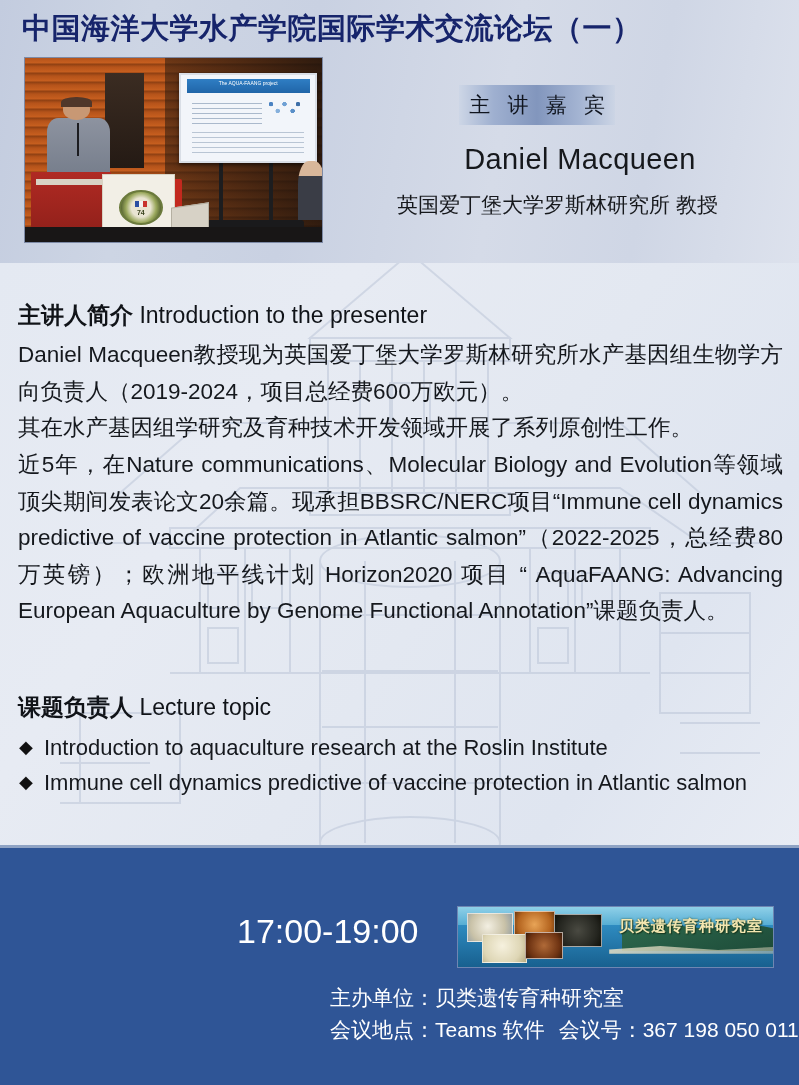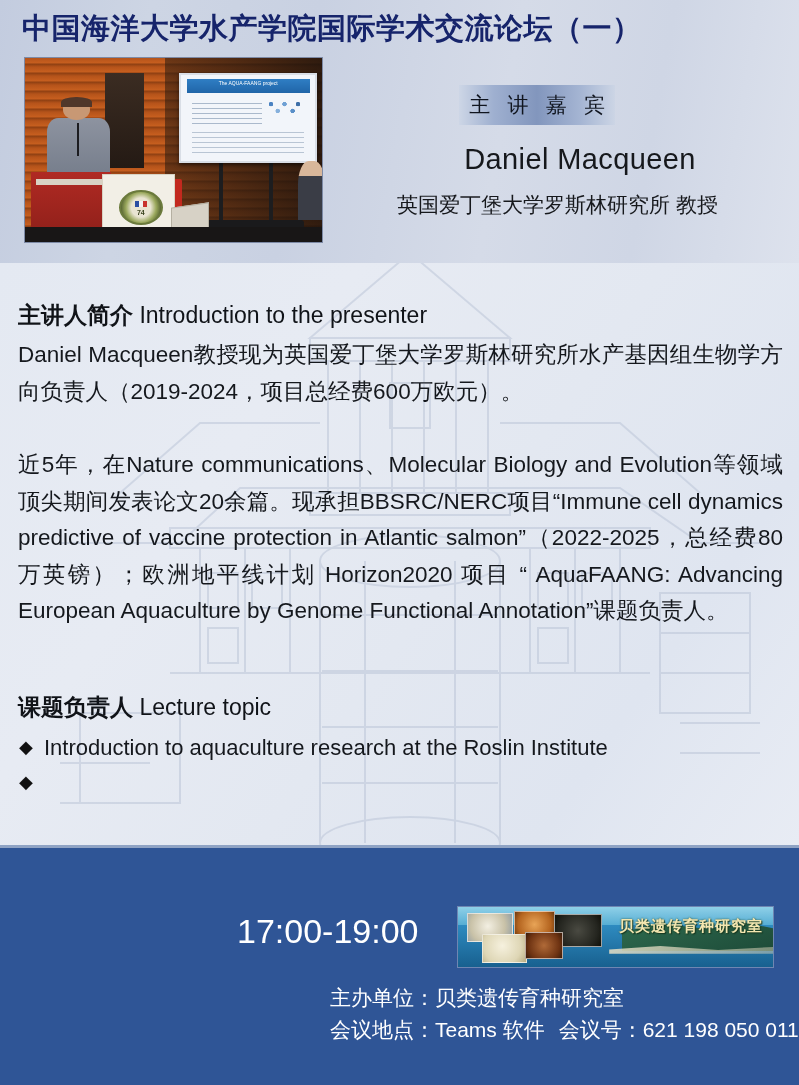--- a/index.html
+++ b/index.html
@@ -277,34 +277,36 @@
     </div>
 
     <div class="content">
 
       <div class="sec-head h-intro">
         <b>主讲人简介</b>
         <span>Introduction to the presenter</span>
       </div>
 
       <div class="para p1">Daniel  Macqueen教授现为英国爱丁堡大学罗斯林研究所水产基因组生物学方向负责人（2019-2024，项目总经费600万欧元）。</div>
+      <div class="para p2">其在水产基因组学研究及育种技术开发领域开展了系列原创性工作。</div>
       <div class="para p3">近5年，在Nature communications、Molecular Biology and Evolution等领域顶尖期间发表论文20余篇。现承担BBSRC/NERC项目“Immune cell dynamics predictive of vaccine protection in Atlantic salmon”（2022-2025，总经费80万英镑）；欧洲地平线计划 Horizon2020 项目 “ AquaFAANG: Advancing European Aquaculture by Genome Functional Annotation”课题负责人。</div>
 
       <div class="sec-head h-topic">
         <b>课题负责人</b>
         <span>Lecture topic</span>
       </div>
 
       <div class="bullets">
         <div class="bullet">
           <span class="dia">◆</span>
           <span>Introduction to aquaculture research at the Roslin Institute</span>
         </div>
         <div class="bullet">
           <span class="dia">◆</span>
+          <span>Immune cell dynamics predictive of vaccine protection in Atlantic salmon</span>
         </div>
       </div>
 
     </div>
   </div>
 
   <div class="footer"></div>
 
   <div class="time">17:00-19:00</div>
 
@@ -318,16 +320,16 @@
       <div class="ob-tile ob-t2"></div>
       <div class="ob-tile ob-t3"></div>
       <div class="ob-tile ob-t4"></div>
       <div class="ob-tile ob-t5"></div>
     </div>
     <div class="ob-name">贝类遗传育种研究室</div>
   </div>
 
   <div class="foot-line fl1">主办单位：贝类遗传育种研究室</div>
   <div class="foot-line fl2">
-    <span>会议地点：Teams 软件</span><span class="gap"></span><span>会议号：621 198 050 011</span>
+    <span>会议地点：Teams 软件</span><span class="gap"></span><span>会议号：367 198 050 011</span>
   </div>
 
 </div>
 
 </body></html>

